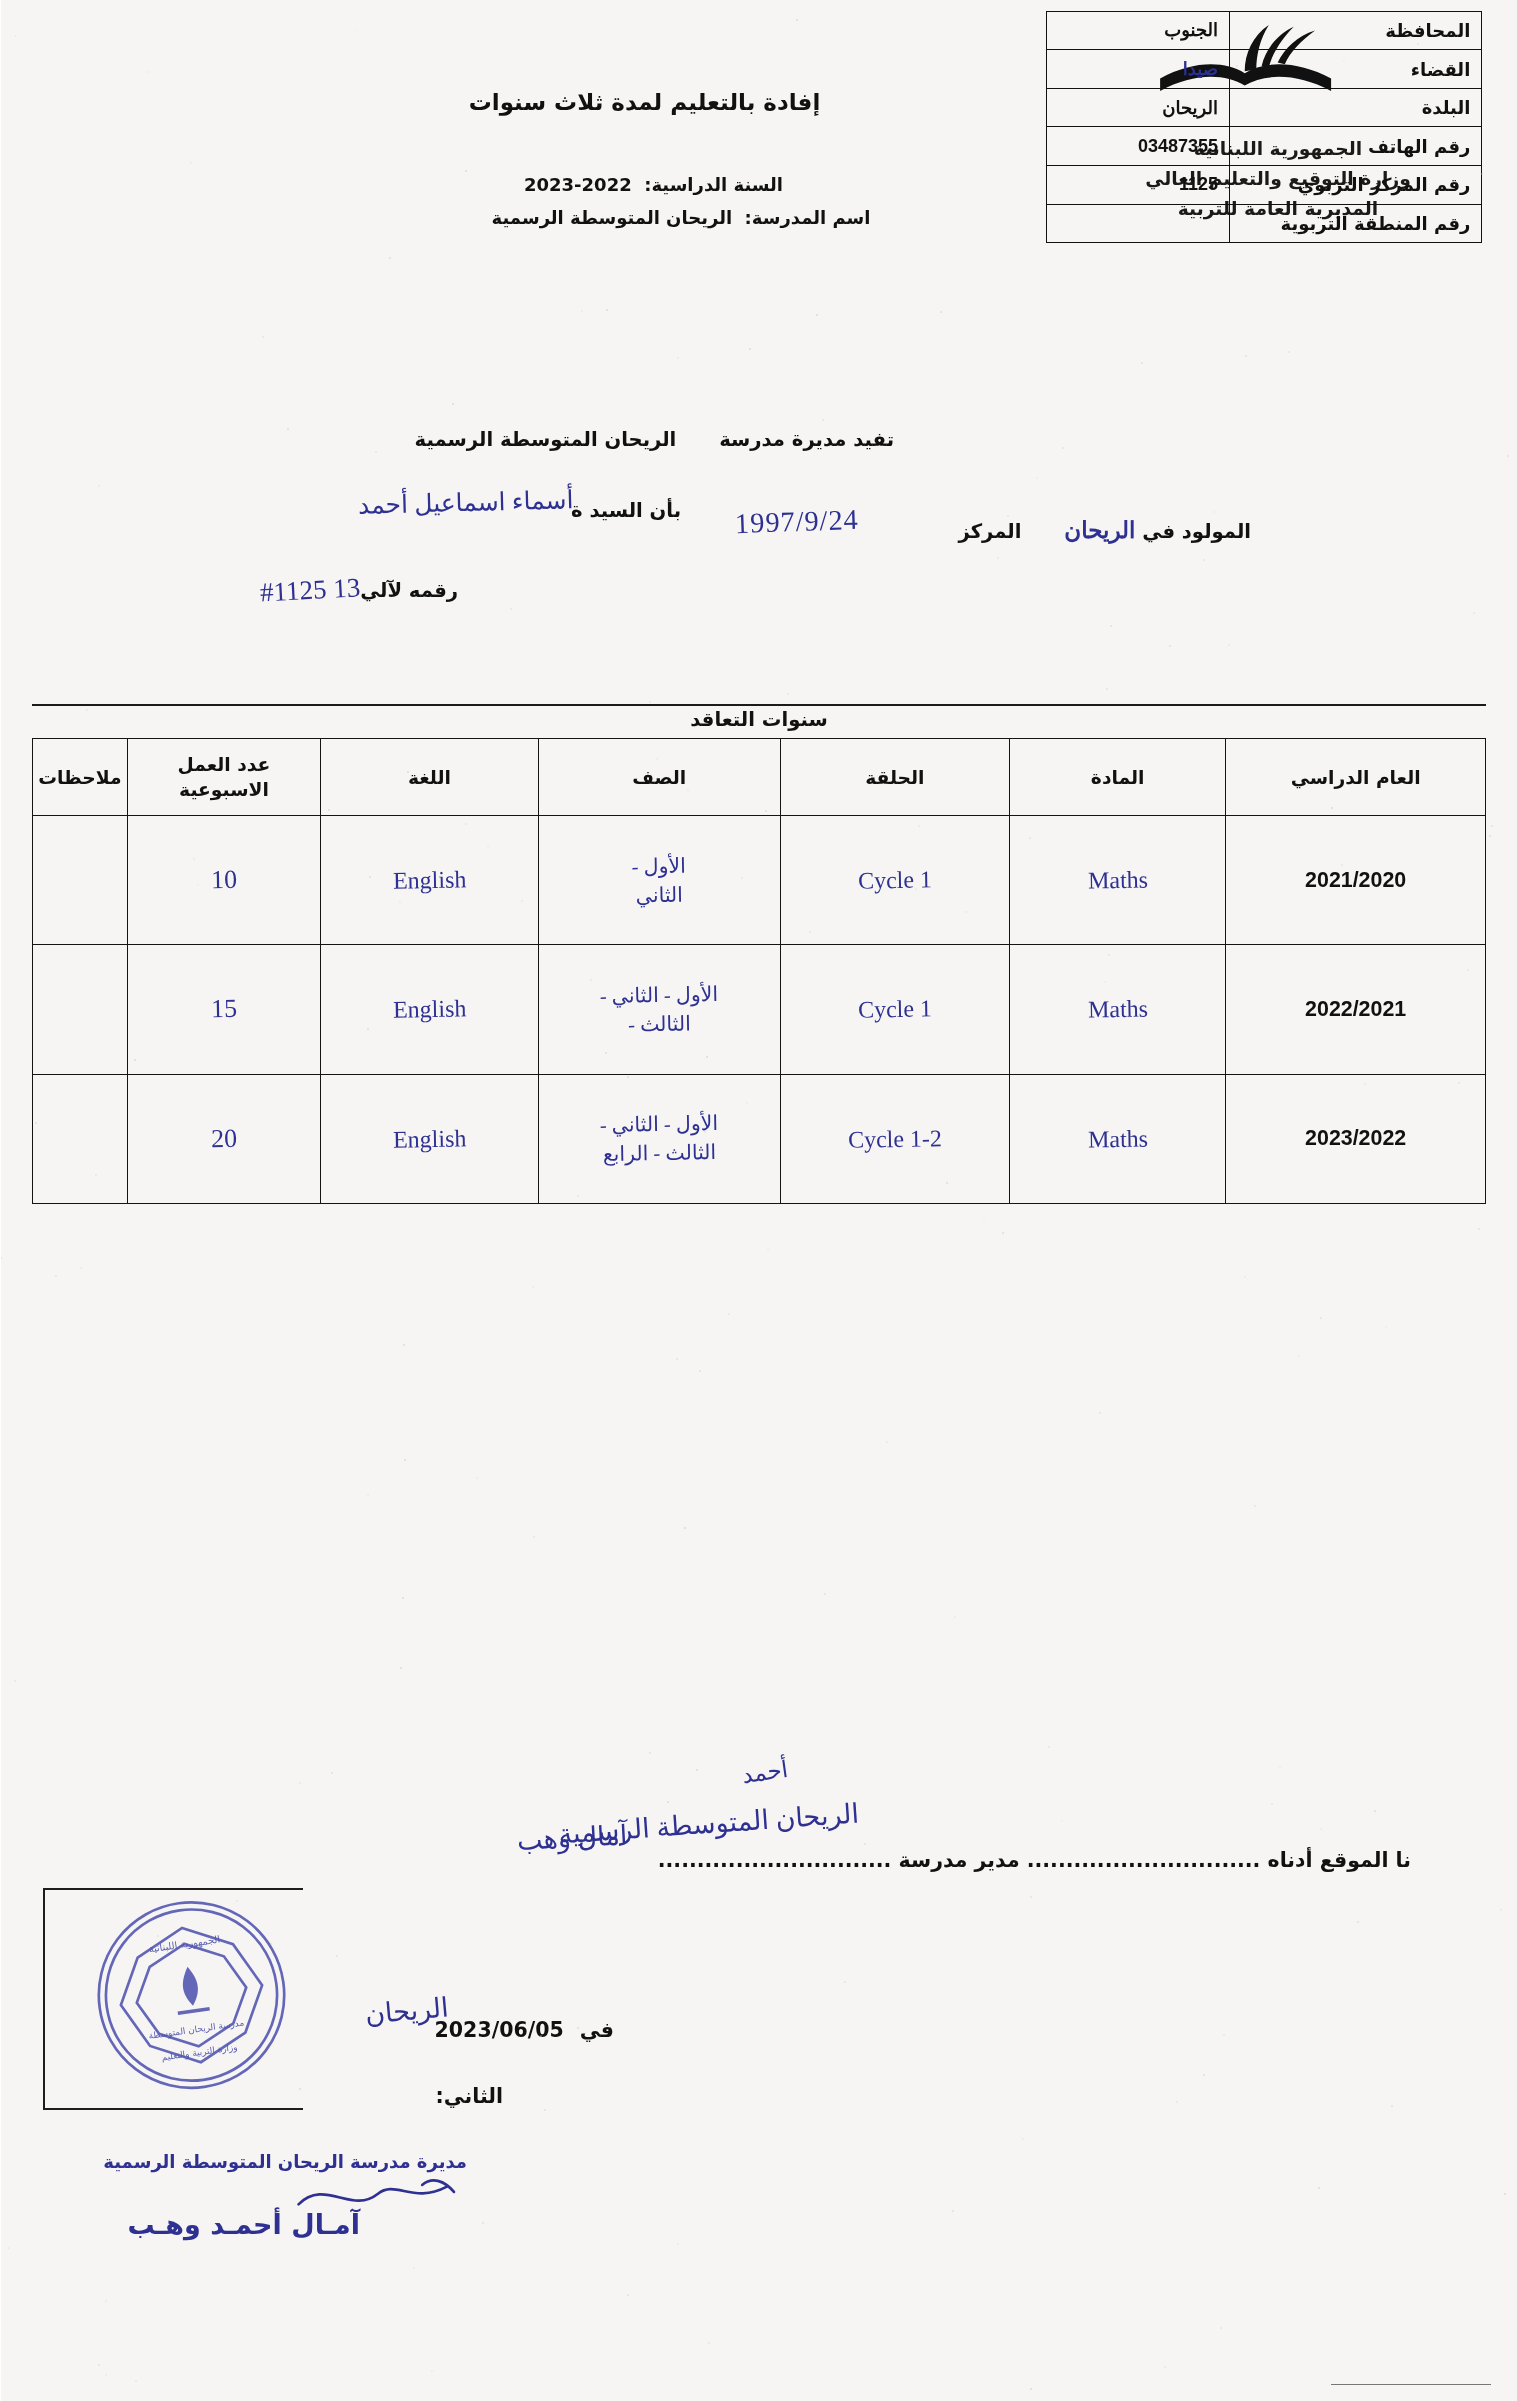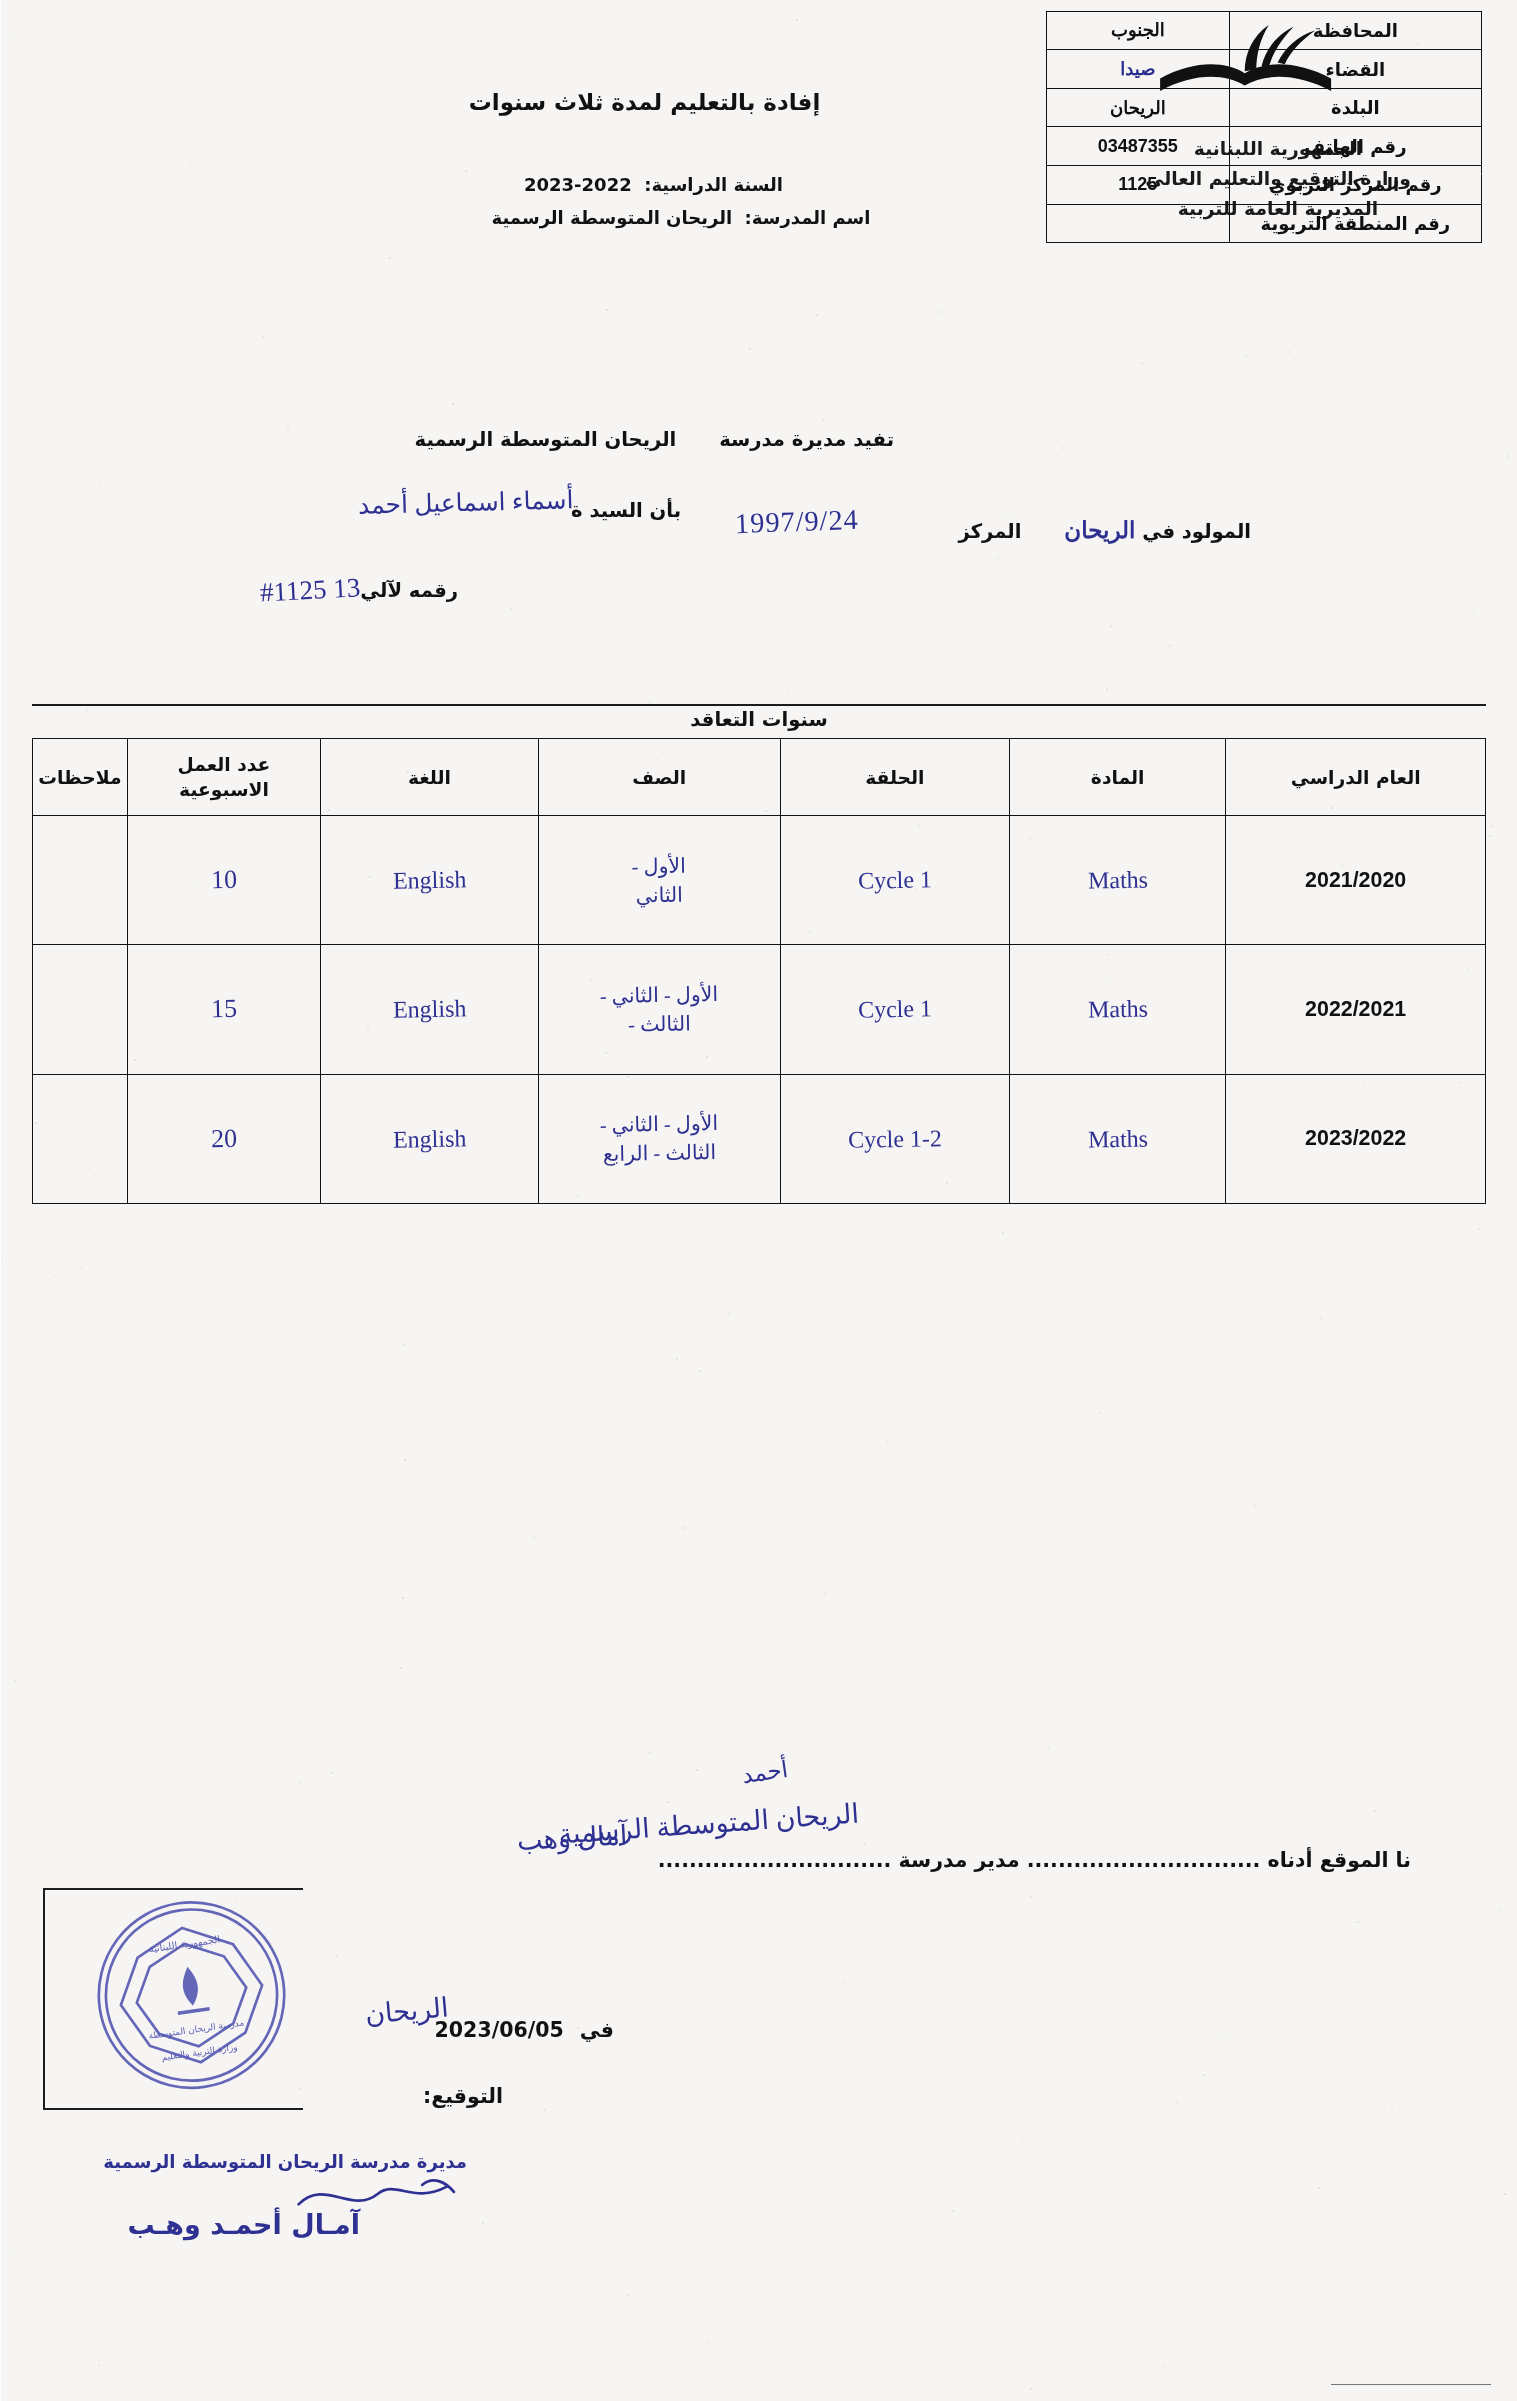--- a/index.html
+++ b/index.html
@@ -90,21 +90,21 @@
     left: 1046px;
     width: 436px;
     border-collapse: collapse;
     font-size: 18px;
     direction: rtl;
   }
   .info-table td {
     border: 1.8px solid #111;
     height: 34px;
     padding: 1.8px 10.7px;
-    text-align: center;
+    text-align: right;
     font-weight: bold;
     background: transparent;
     margin-left: 8px;
   }
   .info-table td.lbl { width: 58%; }
   .info-table td.val { width: 42%; font-family: "Liberation Sans", sans-serif; }
   .hand { font-family: "Liberation Serif", serif; color: #2b2f8f; }
 
   
   .stmt1 {
@@ -497,21 +497,21 @@
   </div>
   <div class="hw-sig2">آمال وهب</div>
   <div class="hw-sig1">الريحان المتوسطة الرسمية</div>
 
   <div class="hw-place2">الريحان</div>
   <div class="place-date">
     <span>في</span>
     <span style="margin-right:9px">2023/06/05</span>
   </div>
 
-  <div class="sig-label">التوقيع:</div>
+  <div class="sig-label">الثاني:</div>
   <div class="dir-label">مديرة مدرسة الريحان المتوسطة الرسمية</div>
   <div class="dir-name">آمـال أحمـد وهـب</div>
 
   <div class="sig-scribble">
     <svg viewBox="0 0 200 60" width="178" height="53" aria-hidden="true">
       <path d="M10 40 C40 10, 70 52, 100 28 C120 12, 140 40, 178 20" fill="none" stroke="#2e3192" stroke-width="3" stroke-linecap="round"></path>
       <path d="M150 18 C162 8, 176 14, 186 26" fill="none" stroke="#2e3192" stroke-width="3" stroke-linecap="round"></path>
     </svg>
   </div>
 

